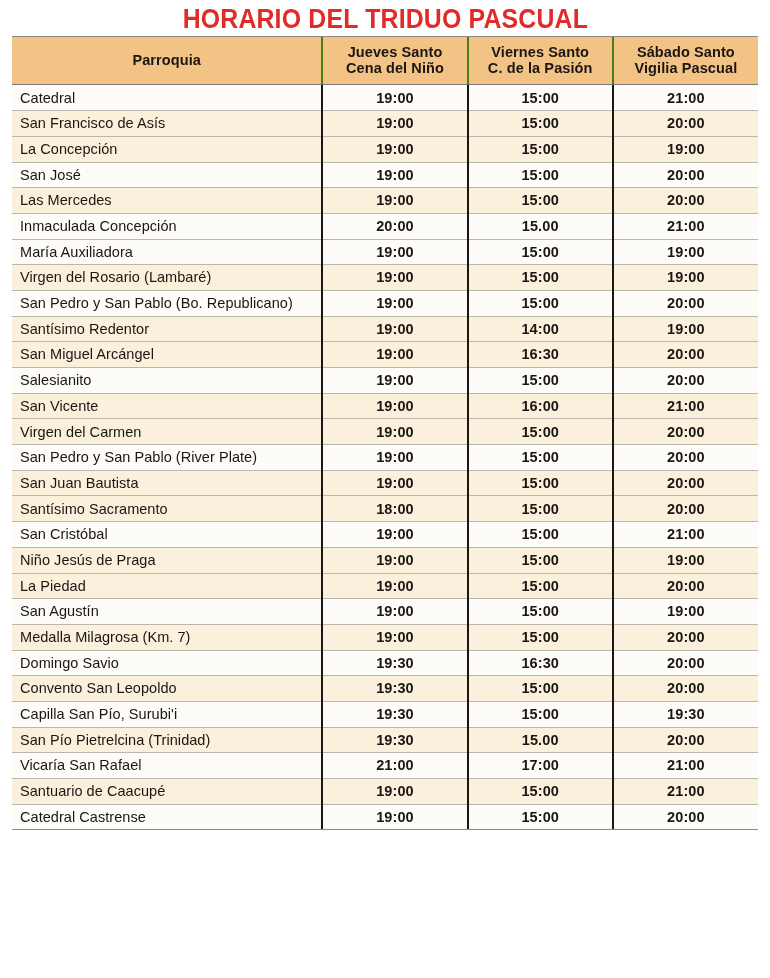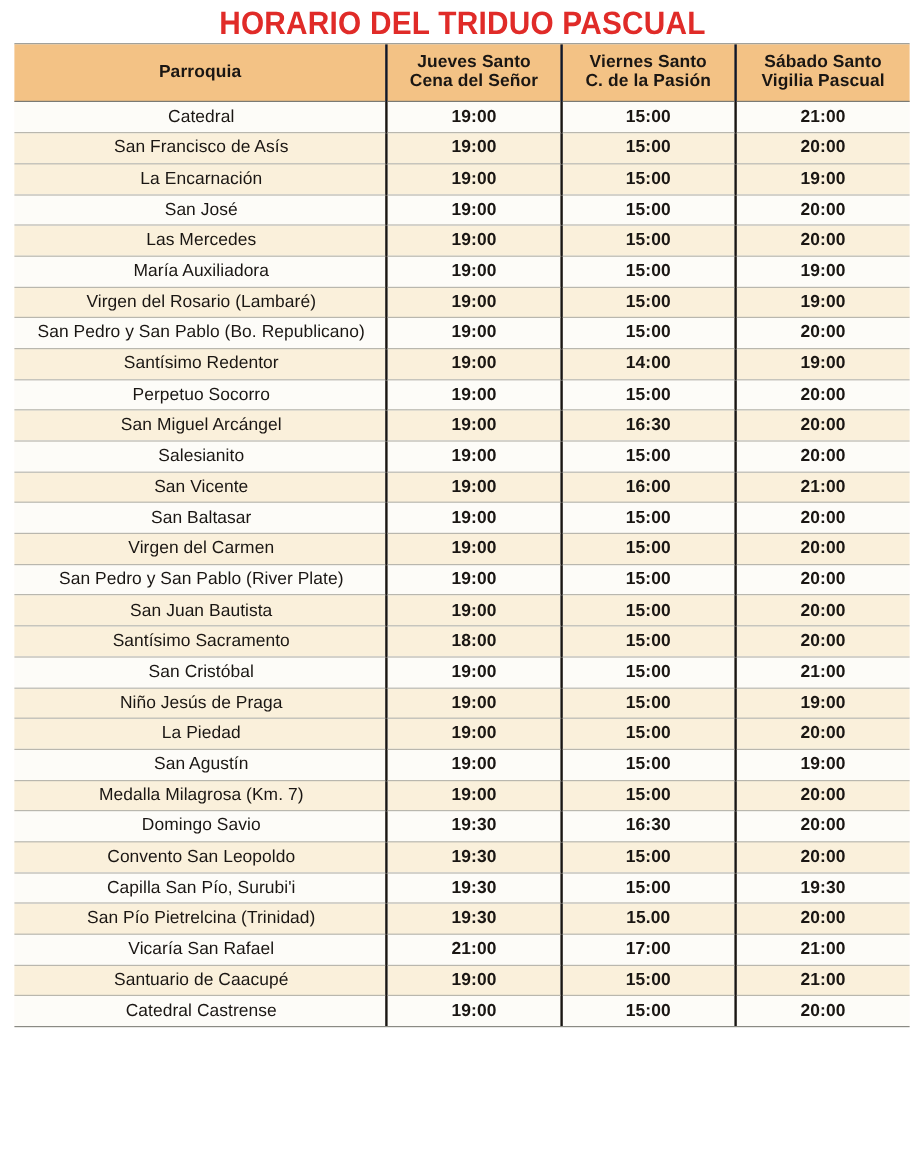--- a/index.html
+++ b/index.html
@@ -70,42 +70,42 @@
     font-size: 14.5px;
     font-weight: 700;
     line-height: 1.12;
     padding: 7px 6px 8px 6px;
     text-align: center;
     vertical-align: middle;
     border-bottom: 1px solid #7a7a74;
     letter-spacing: 0.1px;
   }
   thead tr.head-row th.col-sep {
-    border-left: 2px solid #0f172a;
+    border-left: 2px solid #4d7c0f;
   }
   .hdr-l1 { display:block; }
   .hdr-l2 { display:block; }
 
   
   tbody tr.data-row td {
     font-family: "Liberation Sans Narrow", "Liberation Sans", sans-serif;
     font-size: 14.5px;
     color: #1a1613;
     height: 24.7px;
     padding: 0 6px;
     border-bottom: 1px solid #b9b7ae;
     vertical-align: middle;
     line-height: 1;
     white-space: nowrap;
     overflow: hidden;
   }
   tbody tr.data-row:last-child td { border-bottom: none; }
 
   tbody tr.data-row td.parish {
-    text-align: center;
+    text-align: left;
     padding-left: 8px;
     font-weight: 400;
     letter-spacing: 0.05px;
   }
   tbody tr.data-row td.time {
     text-align: center;
     font-weight: 700;
     letter-spacing: 0.1px;
   }
   tbody tr.data-row td.col-sep {
@@ -133,21 +133,21 @@
         <col class="c-time">
         <col class="c-time">
       </colgroup>
       <thead>
         <tr class="head-row">
           <th>
             <span class="hdr-l1">Parroquia</span>
           </th>
           <th class="col-sep">
             <span class="hdr-l1">Jueves Santo</span>
-            <span class="hdr-l2">Cena del Señor</span>
+            <span class="hdr-l2">Cena del Niño</span>
           </th>
           <th class="col-sep">
             <span class="hdr-l1">Viernes Santo</span>
             <span class="hdr-l2">C. de la Pasión</span>
           </th>
           <th class="col-sep">
             <span class="hdr-l1">Sábado Santo</span>
             <span class="hdr-l2">Vigilia Pascual</span>
           </th>
         </tr>
@@ -159,38 +159,44 @@
             <td class="time col-sep">15:00</td>
             <td class="time col-sep">21:00</td>
           </tr>
           <tr class="data-row row-even">
             <td class="parish">San Francisco de Asís</td>
             <td class="time col-sep">19:00</td>
             <td class="time col-sep">15:00</td>
             <td class="time col-sep">20:00</td>
           </tr>
           <tr class="data-row row-even">
-            <td class="parish">La Encarnación</td>
+            <td class="parish">La Concepción</td>
             <td class="time col-sep">19:00</td>
             <td class="time col-sep">15:00</td>
             <td class="time col-sep">19:00</td>
           </tr>
           <tr class="data-row row-odd">
             <td class="parish">San José</td>
             <td class="time col-sep">19:00</td>
             <td class="time col-sep">15:00</td>
             <td class="time col-sep">20:00</td>
           </tr>
           <tr class="data-row row-even">
             <td class="parish">Las Mercedes</td>
             <td class="time col-sep">19:00</td>
             <td class="time col-sep">15:00</td>
             <td class="time col-sep">20:00</td>
           </tr>
           <tr class="data-row row-odd">
+            <td class="parish">Inmaculada Concepción</td>
+            <td class="time col-sep">20:00</td>
+            <td class="time col-sep">15.00</td>
+            <td class="time col-sep">21:00</td>
+          </tr>
+          <tr class="data-row row-odd">
             <td class="parish">María Auxiliadora</td>
             <td class="time col-sep">19:00</td>
             <td class="time col-sep">15:00</td>
             <td class="time col-sep">19:00</td>
           </tr>
           <tr class="data-row row-even">
             <td class="parish">Virgen del Rosario (Lambaré)</td>
             <td class="time col-sep">19:00</td>
             <td class="time col-sep">15:00</td>
             <td class="time col-sep">19:00</td>
@@ -200,49 +206,37 @@
             <td class="time col-sep">19:00</td>
             <td class="time col-sep">15:00</td>
             <td class="time col-sep">20:00</td>
           </tr>
           <tr class="data-row row-even">
             <td class="parish">Santísimo Redentor</td>
             <td class="time col-sep">19:00</td>
             <td class="time col-sep">14:00</td>
             <td class="time col-sep">19:00</td>
           </tr>
-          <tr class="data-row row-odd">
-            <td class="parish">Perpetuo Socorro</td>
-            <td class="time col-sep">19:00</td>
-            <td class="time col-sep">15:00</td>
-            <td class="time col-sep">20:00</td>
-          </tr>
           <tr class="data-row row-even">
             <td class="parish">San Miguel Arcángel</td>
             <td class="time col-sep">19:00</td>
             <td class="time col-sep">16:30</td>
             <td class="time col-sep">20:00</td>
           </tr>
           <tr class="data-row row-odd">
             <td class="parish">Salesianito</td>
             <td class="time col-sep">19:00</td>
             <td class="time col-sep">15:00</td>
             <td class="time col-sep">20:00</td>
           </tr>
           <tr class="data-row row-even">
             <td class="parish">San Vicente</td>
             <td class="time col-sep">19:00</td>
             <td class="time col-sep">16:00</td>
             <td class="time col-sep">21:00</td>
-          </tr>
-          <tr class="data-row row-odd">
-            <td class="parish">San Baltasar</td>
-            <td class="time col-sep">19:00</td>
-            <td class="time col-sep">15:00</td>
-            <td class="time col-sep">20:00</td>
           </tr>
           <tr class="data-row row-even">
             <td class="parish">Virgen del Carmen</td>
             <td class="time col-sep">19:00</td>
             <td class="time col-sep">15:00</td>
             <td class="time col-sep">20:00</td>
           </tr>
           <tr class="data-row row-odd">
             <td class="parish">San Pedro y San Pablo (River Plate)</td>
             <td class="time col-sep">19:00</td>

